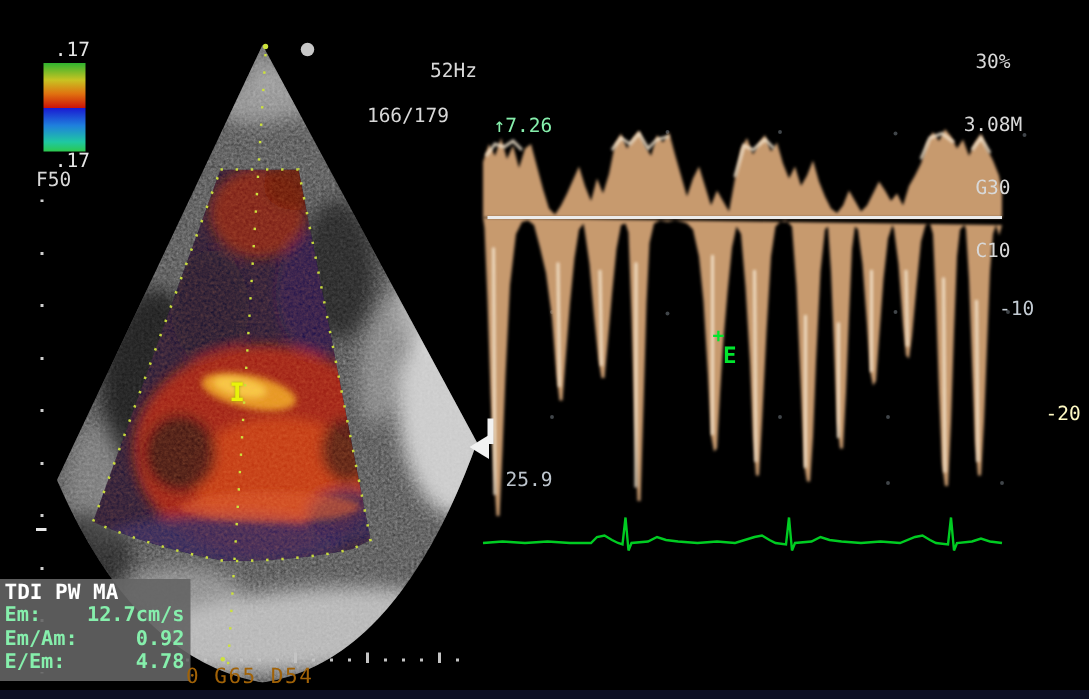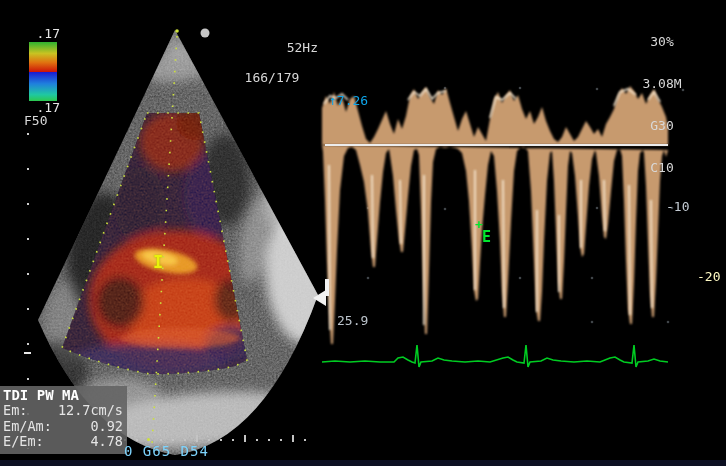--- a/index.html
+++ b/index.html
@@ -20,34 +20,34 @@
   .bottom-ruler{left:124px;top:439px;width:192px;height:2px;
     background:repeating-linear-gradient(to right,#c4c4c4 0 2px,transparent 2px 12px);}
   .bruler-tick{top:435px;width:2px;height:7px;background:#c4c4c4;}
   .cursor-end-dot{left:147px;top:438px;width:3px;height:3px;background:#cde23c;border-radius:50%;}
   
   .frame-counter{left:226px;top:27px;width:92px;text-align:center;margin-top:44px;}
   .frame-rate{left:226px;top:41px;width:92px;text-align:right;}
   .tr-block{left:620px;top:7px;width:84px;text-align:right;}
   .tr-block div{height:14px;text-align:center;}
   
-  .vel-top{left:329px;top:94px;color:#0ea5e9;}
+  .vel-top{left:329px;top:78px;color:#86efac;}
   .tick-10{left:653px;top:200px;width:34px;color:#c3cbd3;margin-left:13px;}
   .tick-20{left:653px;top:270px;width:34px;color:#fef9c3;margin-left:44px;}
   .vel-bottom{left:337px;top:314px;color:#bcc4cc;}
   .e-cross{left:475px;top:217px;color:#00e62e;font-size:13px;font-weight:bold;}
   .e-lbl{left:482px;top:228px;color:#00e62e;font-size:15px;font-weight:bold;}
   .gate{left:153px;top:252px;color:#e9f20a;font-size:17px;font-weight:bold;text-shadow:0 0 2px #9aa600;}
   
   .panel{left:0;top:386px;width:127px;height:68px;background:rgba(100,100,100,.9);
          padding:1px 4px 0 3px;box-sizing:border-box;z-index:6;}
   .panel .t{font-size:14px;font-weight:bold;color:#fff;line-height:16px;}
   .panel .row{display:flex;justify-content:space-between;font-size:13.5px;
-              font-weight:normal;color:#e5e5e5;line-height:15.5px;}
-  .bottom-scale{left:124px;top:443px;font-size:14px;color:#7dd3fc;letter-spacing:1px;z-index:7;}
+              font-weight:bold;color:#86efac;line-height:15.5px;}
+  .bottom-scale{left:124px;top:443px;font-size:14px;color:#a16207;letter-spacing:1px;z-index:7;}
   .bottom-strip{left:0;top:460px;width:726px;height:6px;background:#0c0f22;z-index:8;}
   svg{position:absolute;left:0;top:0;}
 </style>
 </head>
 <body>
 
 <svg width="726" height="466" viewBox="0 0 726 466">
   <defs>
     <filter id="noiseGray" x="-5%" y="-5%" width="110%" height="110%">
       <feTurbulence type="fractalNoise" baseFrequency="0.55" numOctaves="3" seed="11"></feTurbulence>

